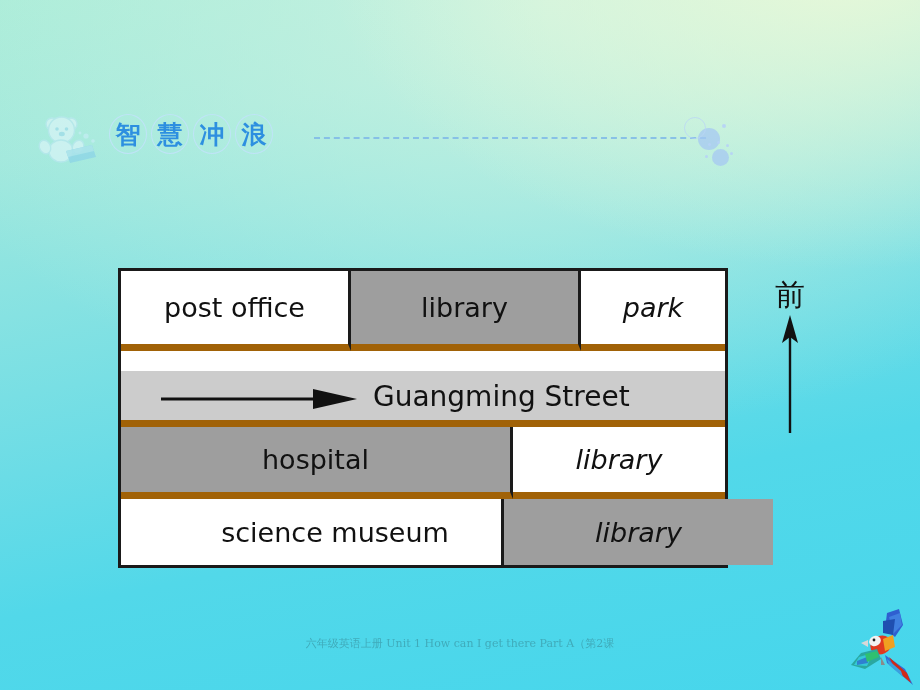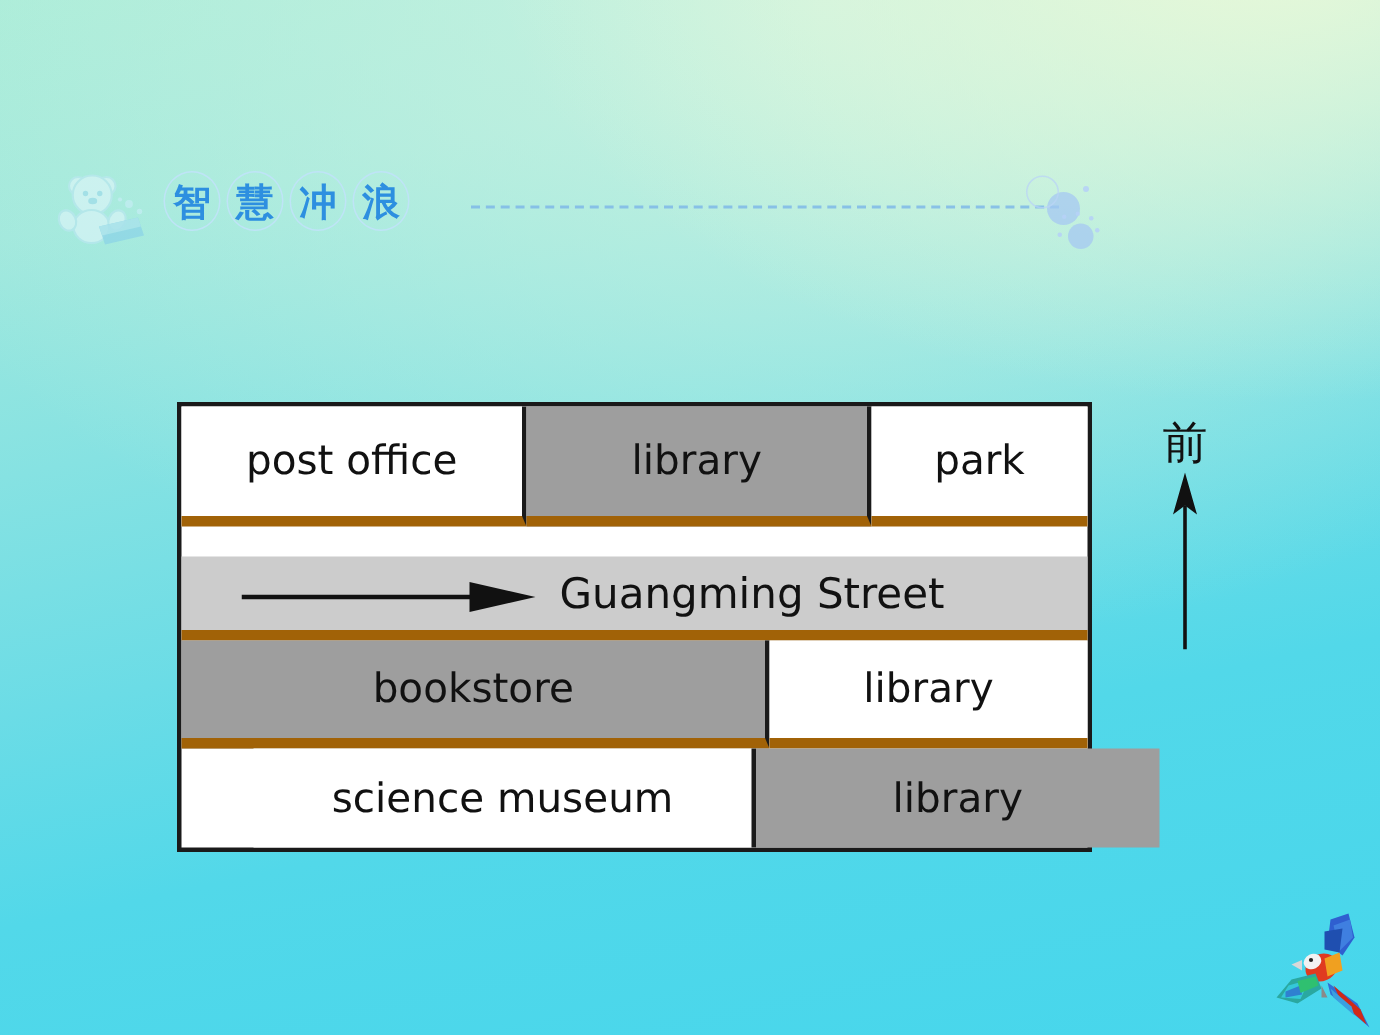--- a/index.html
+++ b/index.html
@@ -139,21 +139,21 @@
     align-items: center;
     justify-content: center;
     font-family: "DejaVu Sans", sans-serif;
     font-size: 27px;
     color: #111111;
     border-right: 3px solid #1a1a1a;
     border-bottom: 7px solid #a16207;
     overflow: hidden;
     white-space: nowrap;
   }
-  .map-cell.last { border-right: none; }
+  .map-cell.last { border-right: none; font-style: italic; }
   .map-row.last .map-cell { border-bottom: none; }
 
   .fill-white { background: #ffffff; }
   .fill-gray  { background: #9e9e9e; }
   .fill-light { background: #cccccc; }
 
   
   #street-row { height: 76px; }
   #street-cell {
     width: 100%;
@@ -314,21 +314,21 @@
             <line x1="0" y1="11" x2="160" y2="11" stroke="#111111" stroke-width="3"></line>
             <polygon points="152,1 196,11 152,21" fill="#111111"></polygon>
           </svg>
         </div>
         <div id="street-name">Guangming Street</div>
       </div>
     </div>
 
     <div class="map-row" style="height:72px;">
       <div class="map-cell fill-gray" style="width:392px;">
-        <span>bookstore</span>
+        <span>hospital</span>
       </div>
       <div class="map-cell fill-white last" style="width:212px;">
         <span>library</span>
       </div>
     </div>
 
     <div class="map-row last" style="height:66px;margin-left:48px;">
       <div class="map-cell fill-white" style="width:335px;">
         <span>science museum</span>
       </div>
@@ -342,20 +342,21 @@
     <div id="direction-label">前</div>
     <div id="direction-arrow">
       <svg viewBox="0 0 32 118" width="32" height="118">
         <line x1="16" y1="118" x2="16" y2="22" stroke="#111111" stroke-width="2.4"></line>
         <polygon points="16,0 24,28 16,22 8,28" fill="#111111"></polygon>
       </svg>
     </div>
   </div>
 
   <div id="footer-caption">
+    <div>六年级英语上册 Unit 1 How can I get there Part A（第2课</div>
   </div>
 
   <div id="parrot">
     <svg viewBox="0 0 72 80" width="72" height="80">
 
       <path d="M44 6 L56 2 L60 18 L52 30 L42 22 Z" fill="#2f5fd0"></path>
       <path d="M46 10 L57 6 L59 18 L50 27 Z" fill="#3f7fe0"></path>
       <path d="M40 14 L52 12 L50 28 L40 26 Z" fill="#1f4fb0"></path>
 
       <ellipse cx="38" cy="38" rx="11" ry="9" transform="rotate(-25 38 38)" fill="#e03a20"></ellipse>

